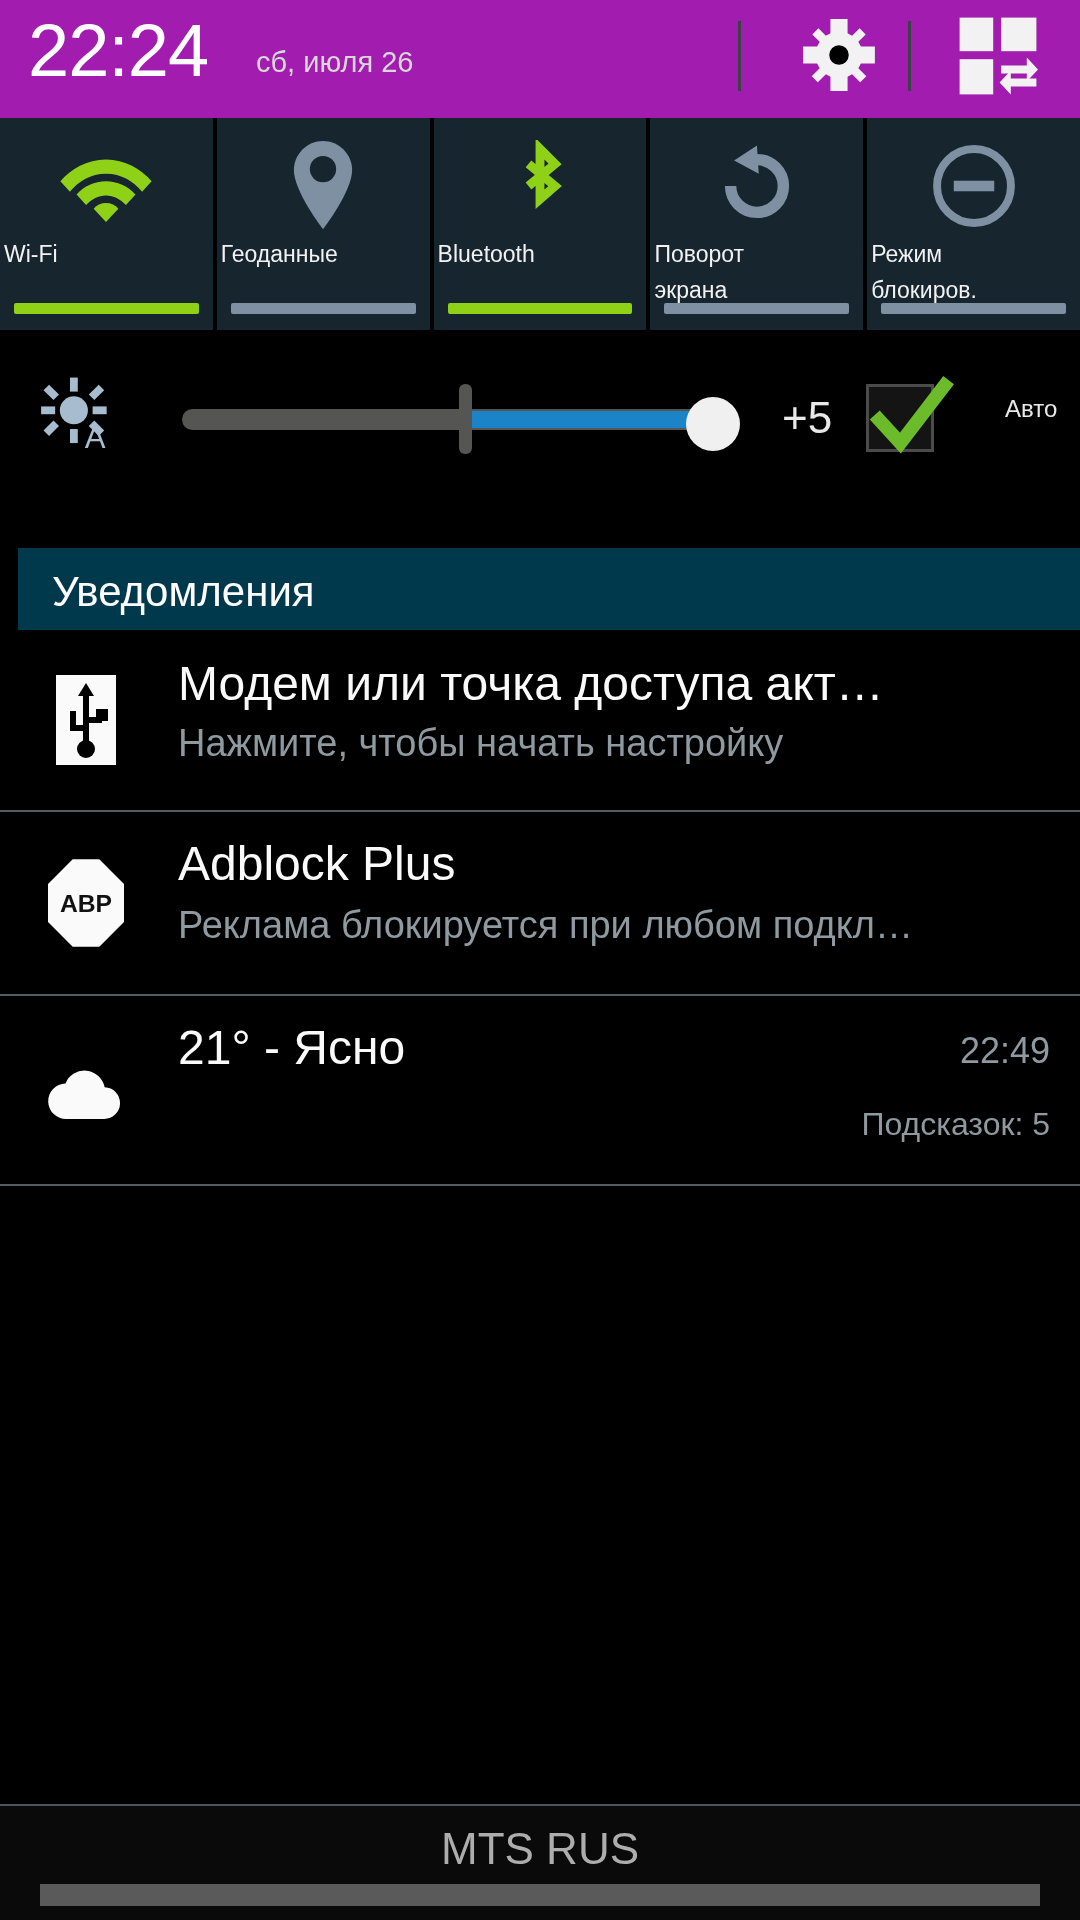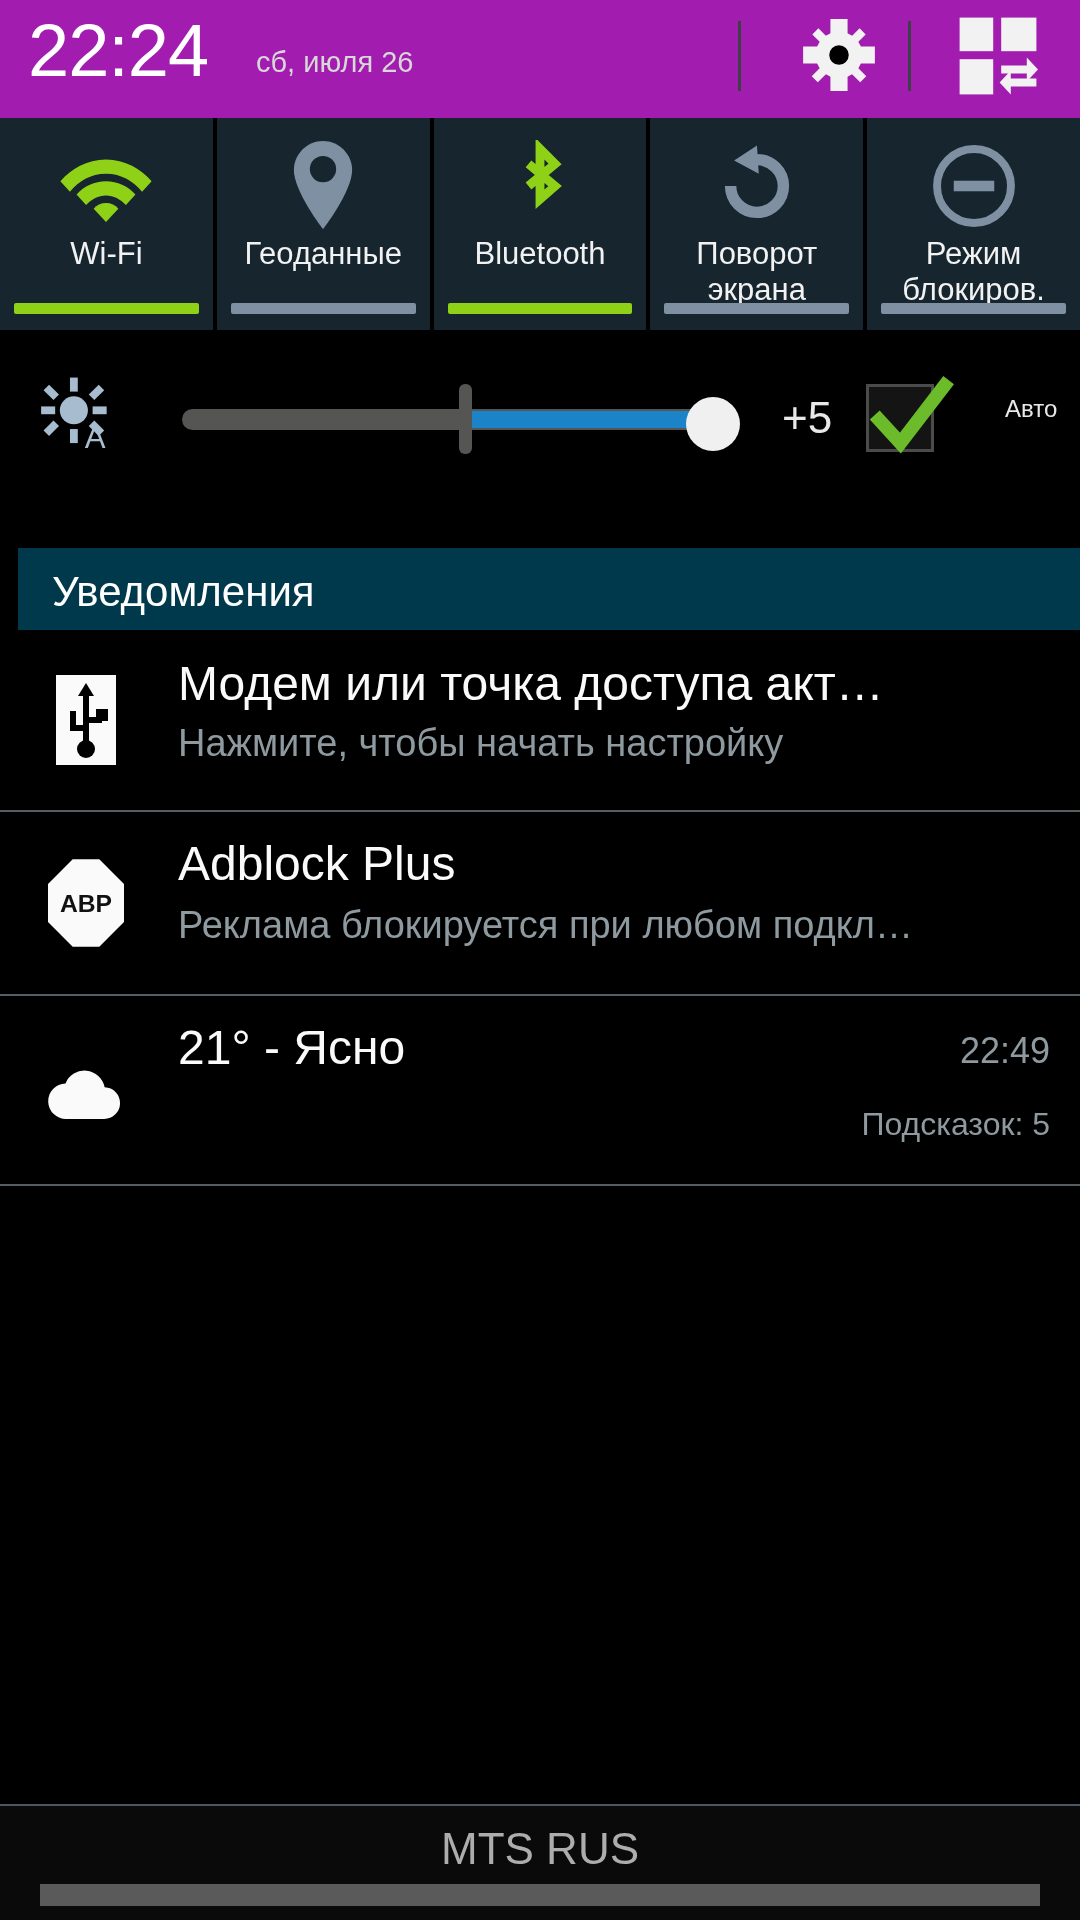--- a/index.html
+++ b/index.html
@@ -35,21 +35,21 @@
     display:flex;gap:4px;background:#000;
   }
   .tile{
     position:relative;flex:1 1 0;background:#16252e;
     display:flex;flex-direction:column;align-items:center;
     padding-top:22px;box-sizing:border-box;overflow:hidden;
   }
   .tile-icon{height:92px;display:flex;align-items:center;justify-content:center;}
   .tile-label{
     position:absolute;left:0;right:0;top:118px;
-    text-align:center;font-size:31px;color:#f2f2f2;line-height:36px;
+    text-align:left;font-size:23px;color:#f2f2f2;line-height:36px;
     padding:0 4px;box-sizing:border-box;
   }
   .tile-bar{
     position:absolute;left:14px;right:14px;bottom:16px;height:11px;border-radius:2px;
   }
   .tile-bar.on{background:#8ed117;}
   .tile-bar.off{background:#7e90a2;}
 
   
   #brightness-row{

